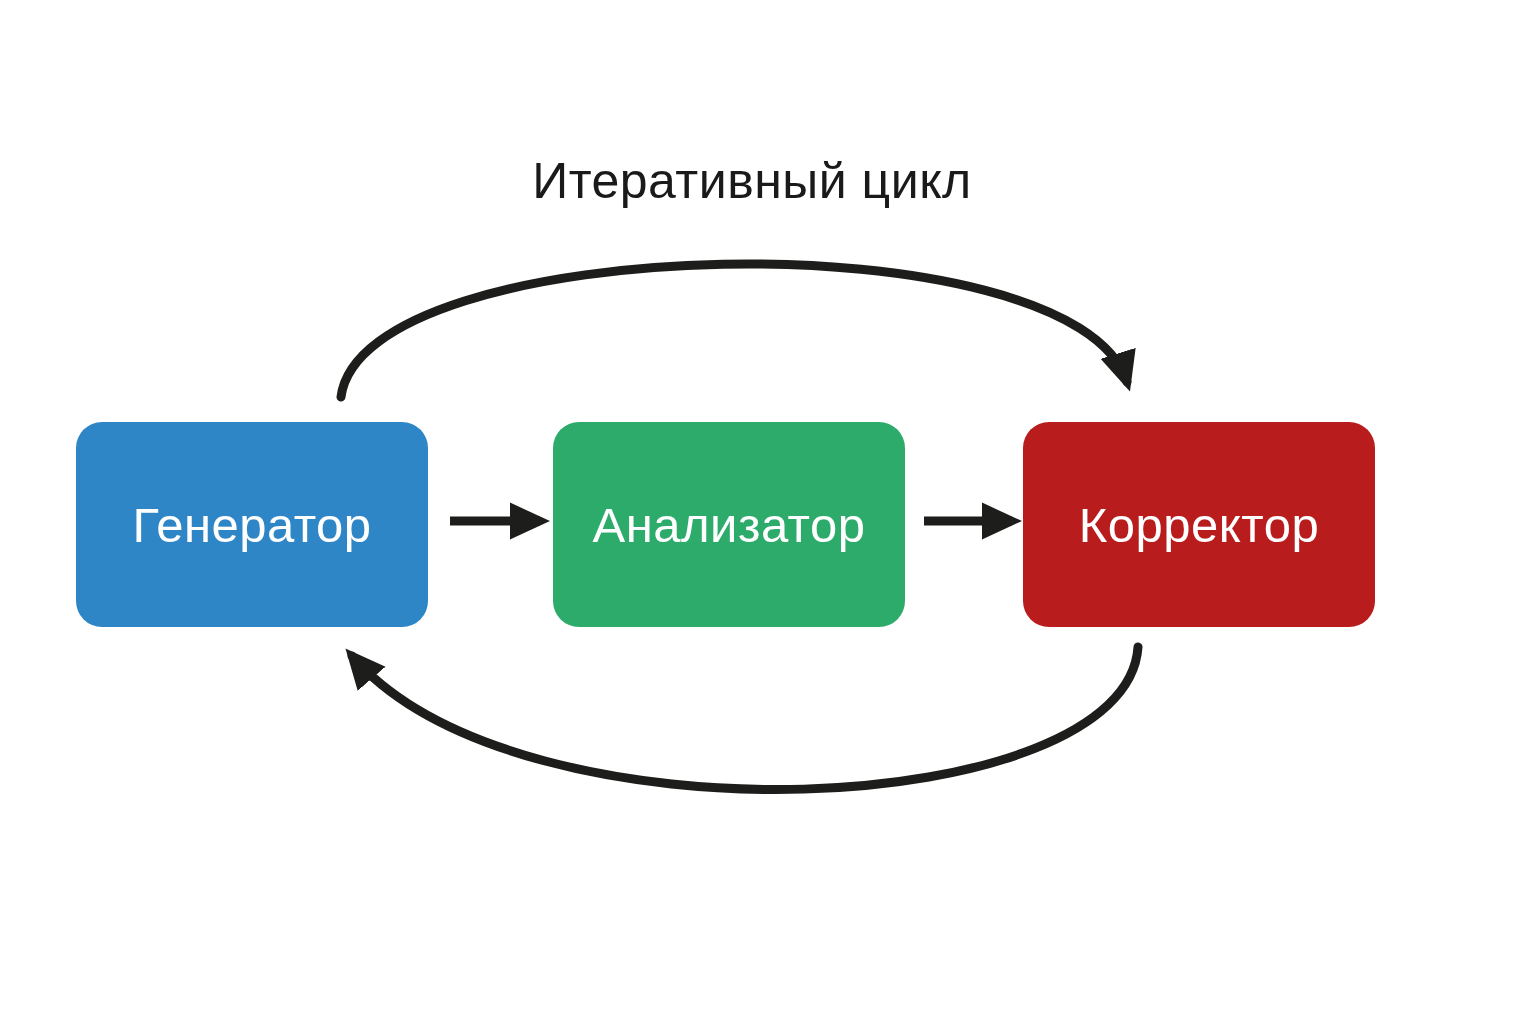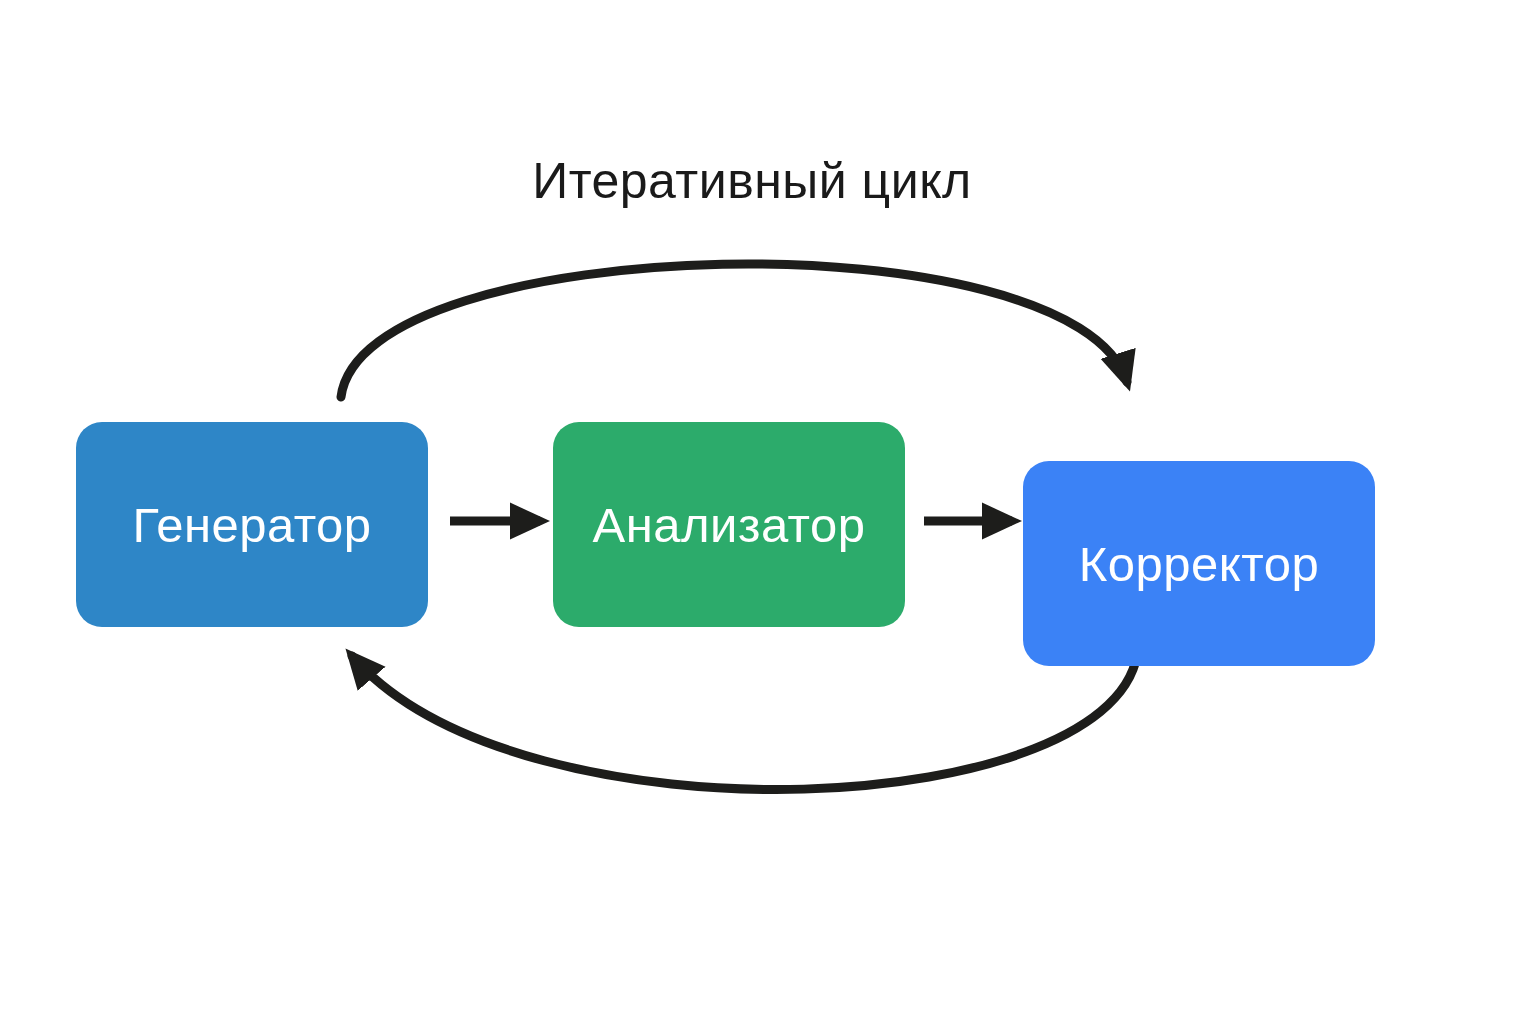--- a/index.html
+++ b/index.html
@@ -82,17 +82,17 @@
   </svg>
 
   <div class="node node-generator" style="background-color: rgb(46, 134, 199);">
     <span class="node-label">Генератор</span>
   </div>
 
   <div class="node node-analyzer" style="background-color: rgb(44, 171, 107);">
     <span class="node-label">Анализатор</span>
   </div>
 
-  <div class="node node-corrector" style="background-color: #3b82f6; margin-top: 39px;">
+  <div class="node node-corrector" style="background-color: #b91c1c;">
     <span class="node-label">Корректор</span>
   </div>
 
 </div>
 
 </body></html>

